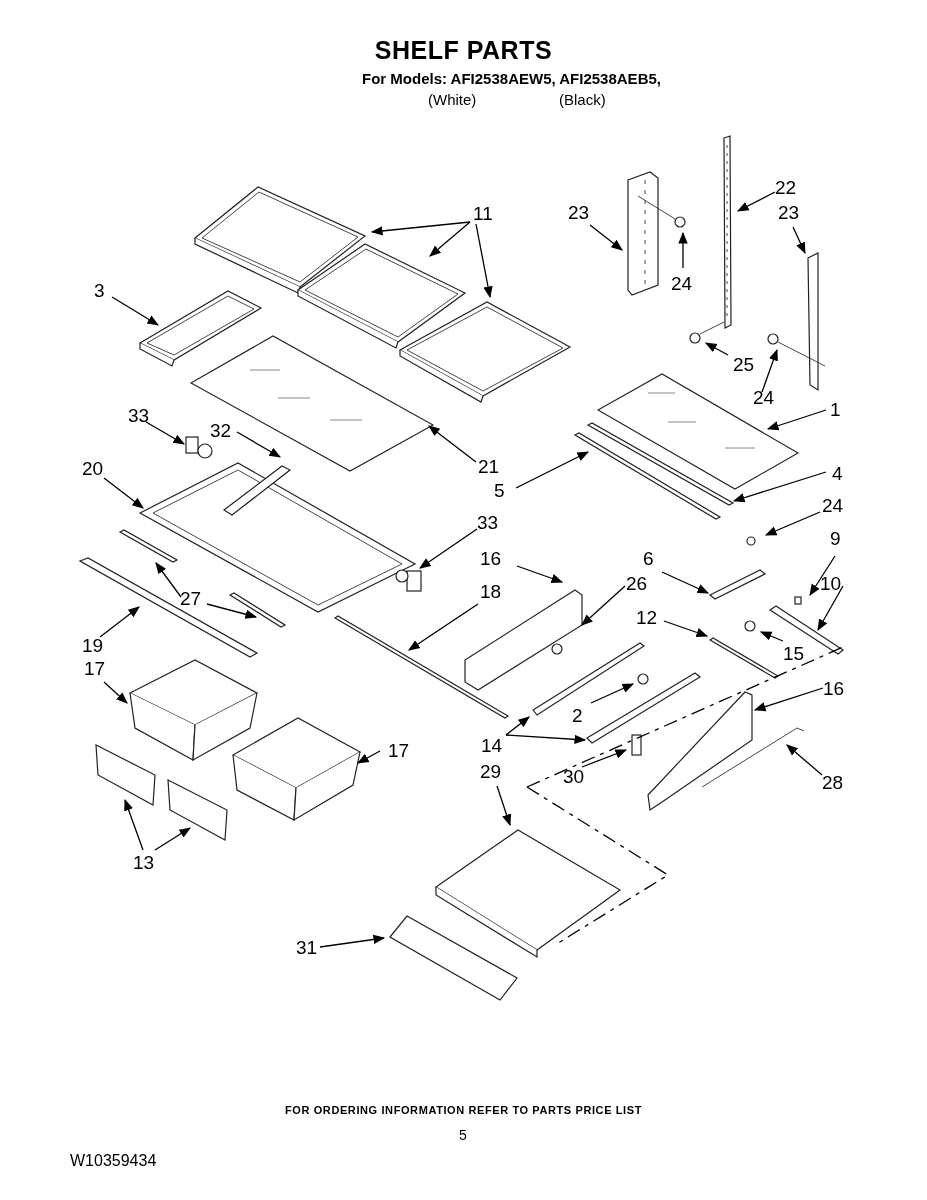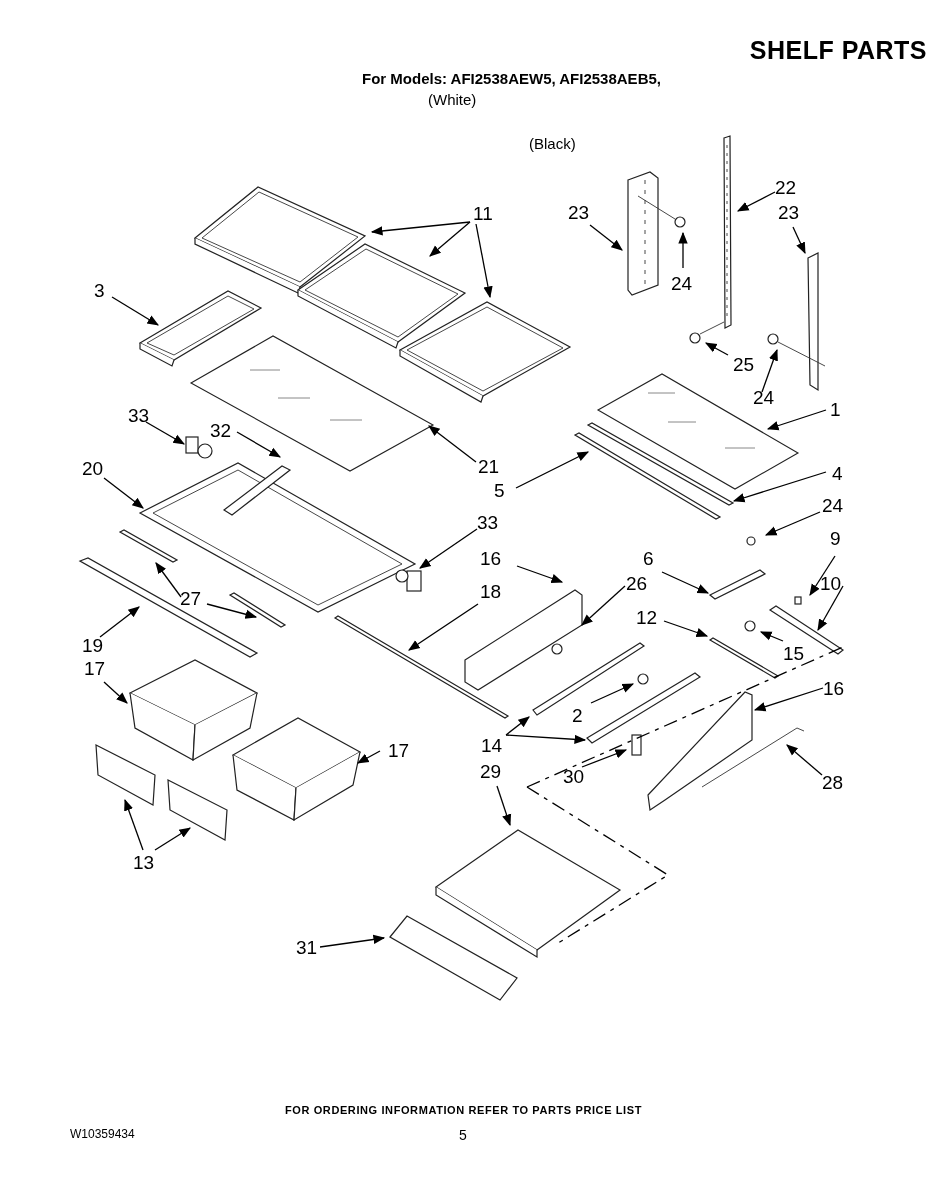--- a/index.html
+++ b/index.html
@@ -1,26 +1,26 @@
 <!DOCTYPE html>
 <html><head>
 <meta charset="utf-8">
 <style>
   html, body { margin: 0; padding: 0; background: #ffffff; }
   body { width: 927px; height: 1200px; position: relative; overflow: hidden;
          font-family: "Liberation Sans", sans-serif; color: #000; }
-  .title { position: absolute; left: 0; width: 927px; top: 36px; text-align: right;
+  .title { position: absolute; left: 0; width: 927px; top: 36px; text-align: center;
            font-size: 25px; font-weight: bold; letter-spacing: 0.5px; }
   .subtitle { position: absolute; left: 326px; top: 70px; font-size: 15px; font-weight: bold; margin-left: 36px; }
   .variant { position: absolute; top: 91px; font-size: 15px; font-weight: normal; }
   .v-white { left: 428px; }
-  .v-black { left: 529px; margin-top: 44px; }
+  .v-black { left: 559px; }
   .footer-note { position: absolute; left: 0; width: 927px; top: 1104px; text-align: center;
                  font-size: 11px; font-weight: bold; letter-spacing: 0.6px; }
-  .doc-number { position: absolute; left: 70px; top: 1127px; font-size: 12px; }
+  .doc-number { position: absolute; left: 70px; top: 1152px; font-size: 16px; }
   .page-number { position: absolute; left: 459px; top: 1127px; font-size: 14px; }
   svg.diagram { position: absolute; left: 0; top: 0; width: 927px; height: 1200px; }
   .callout text { font-family: "Liberation Sans", sans-serif; font-size: 19px; fill: #000; }
   .part { fill: #fff; stroke: #222; stroke-width: 1.2; }
   .part-thin { fill: none; stroke: #333; stroke-width: 0.9; }
   .glass { fill: #fff; stroke: #222; stroke-width: 1.1; }
   .glint { stroke: #888; stroke-width: 1; }
   .leader { stroke: #000; stroke-width: 1.3; fill: none; }
   .dash { stroke: #000; stroke-width: 1.3; fill: none; stroke-dasharray: 14 6 4 6; }
 </style>

